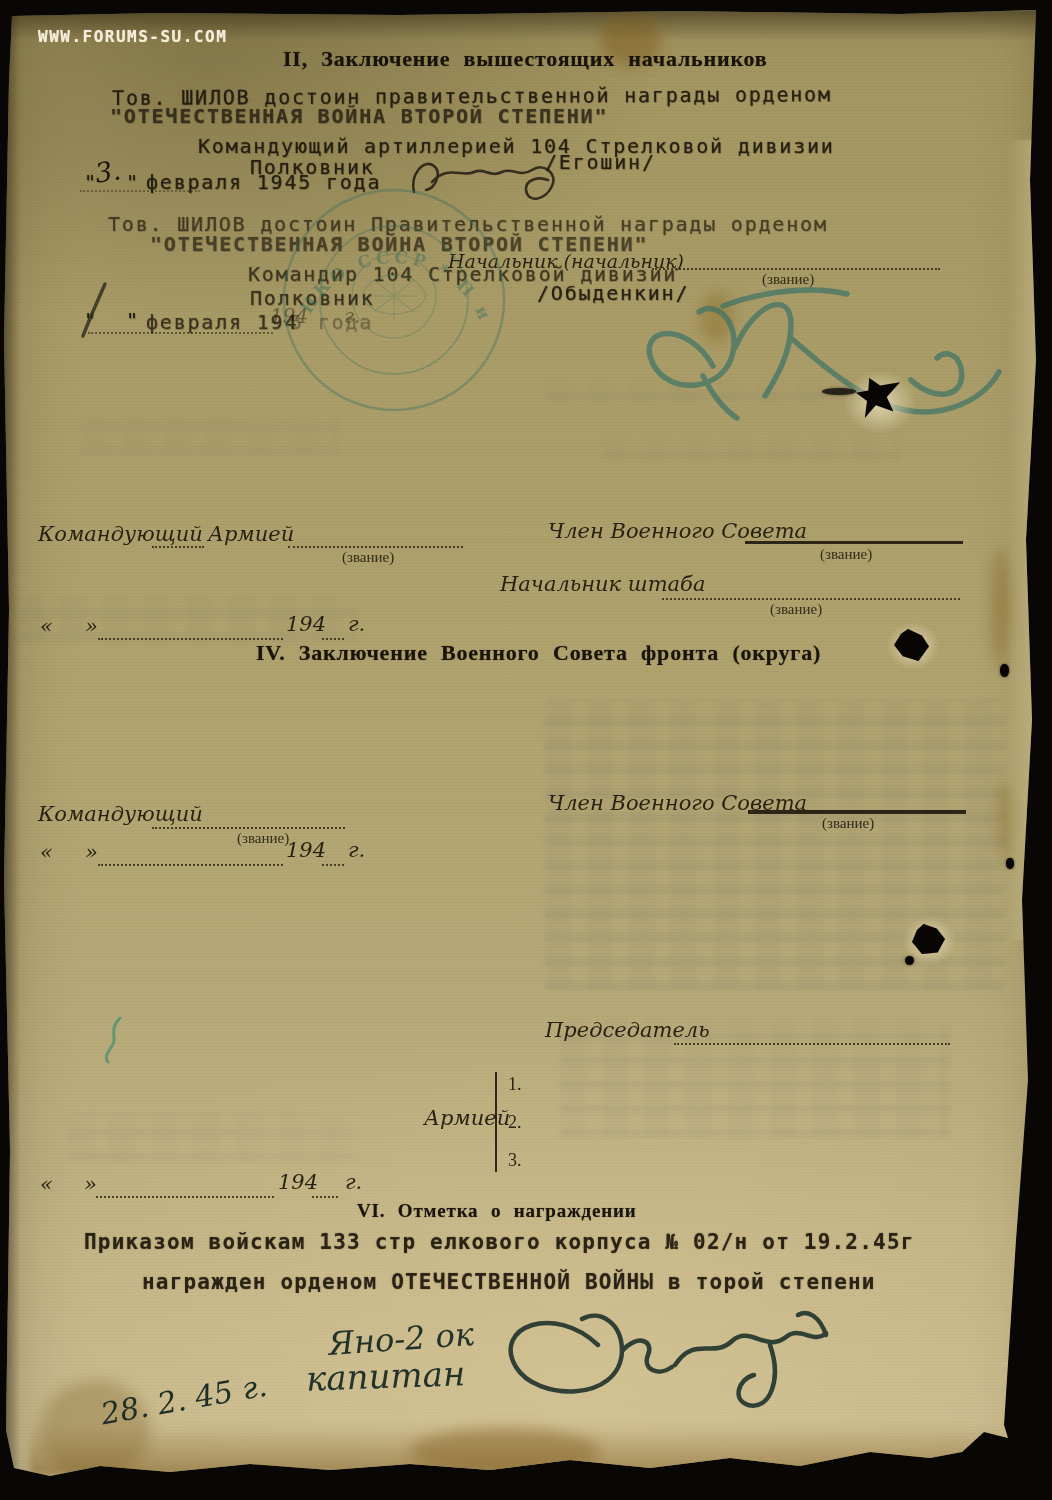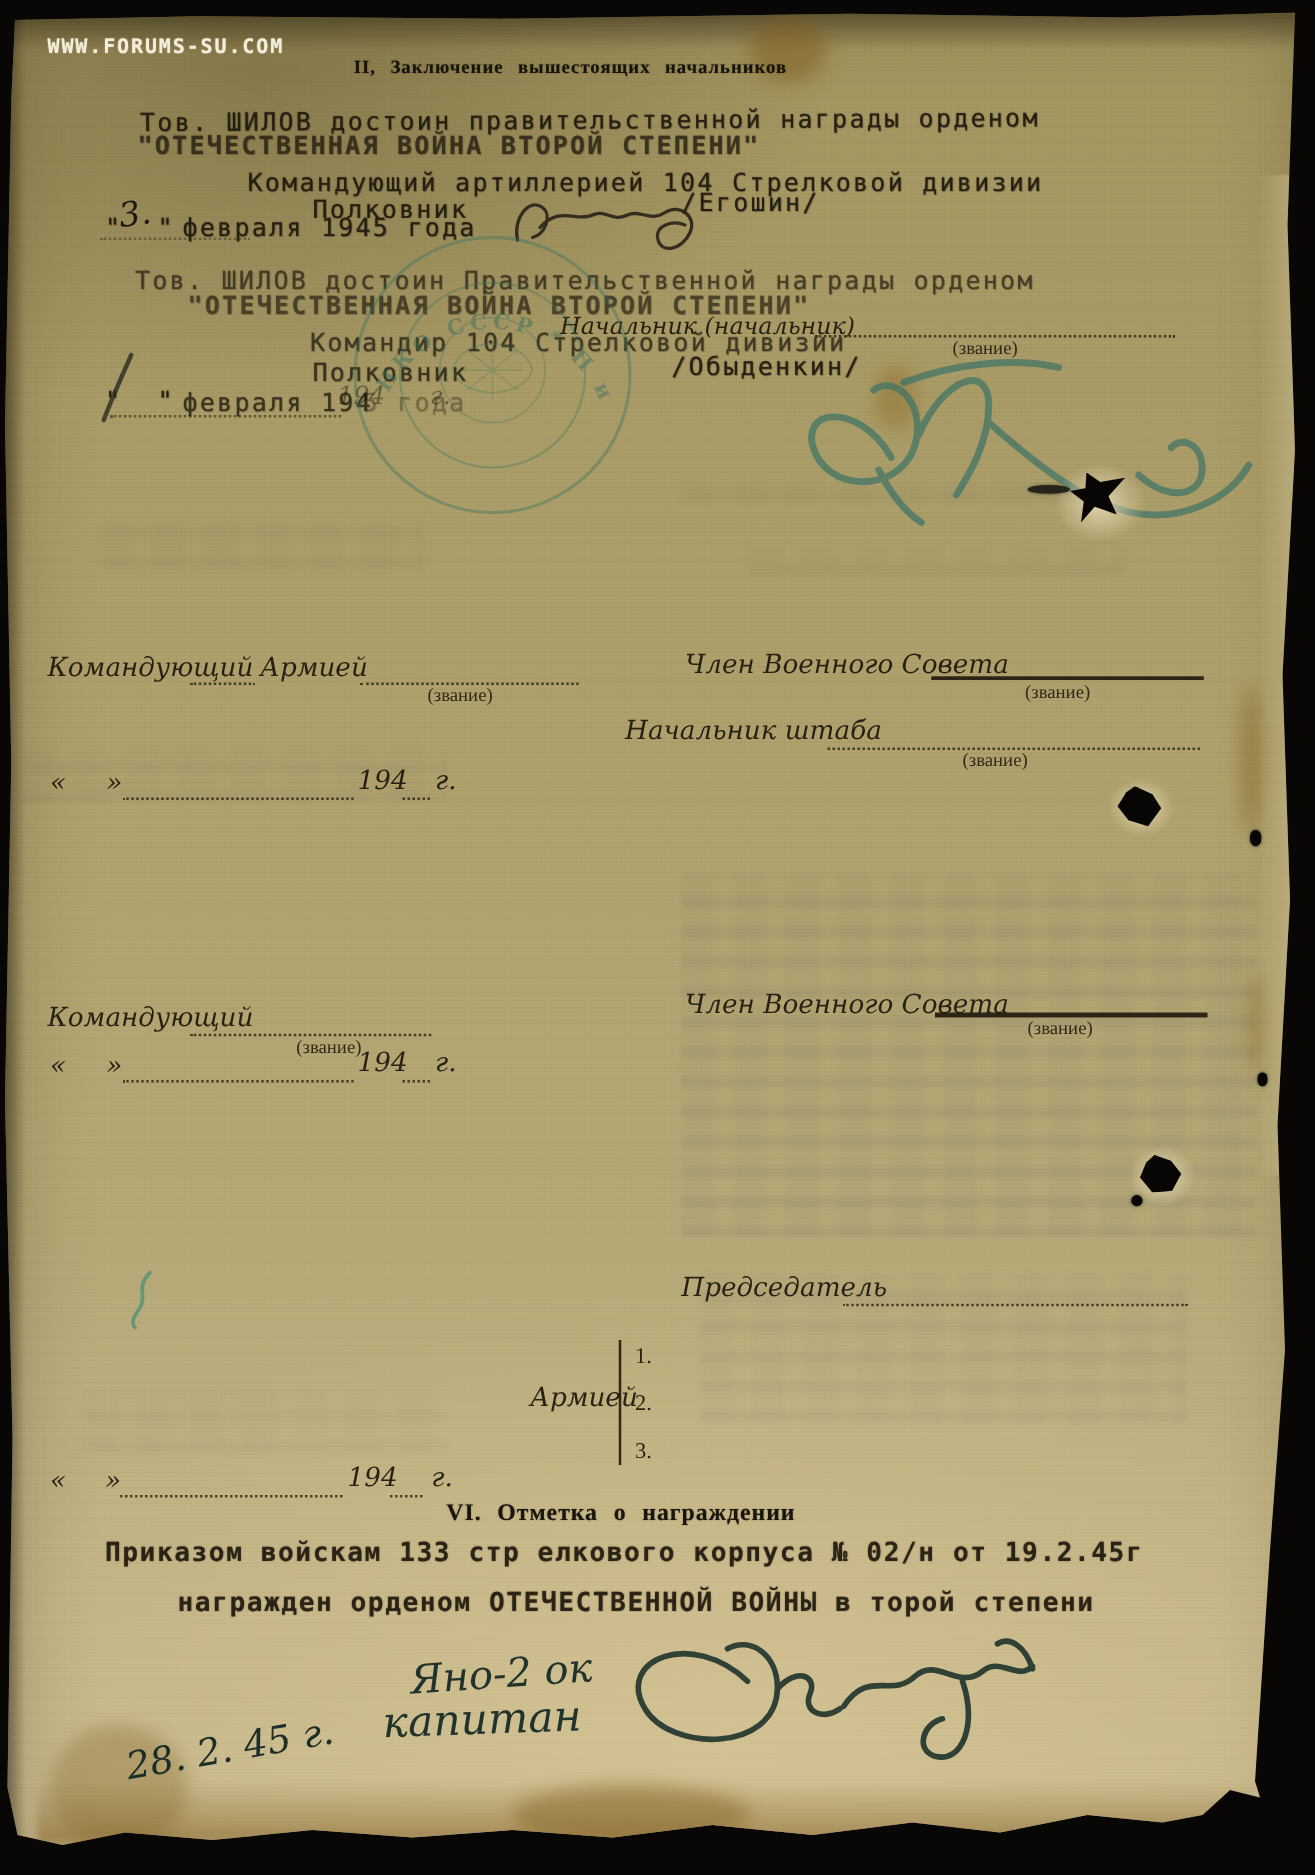--- a/index.html
+++ b/index.html
@@ -21,21 +21,21 @@
       870px 1452px,800px 1466px,730px 1458px,650px 1468px,570px 1460px,490px 1470px,
       410px 1464px,330px 1470px,250px 1464px,170px 1472px,100px 1466px,50px 1476px,
       14px 1468px,6px 1430px,10px 1150px,4px 880px,9px 610px,4px 340px,9px 80px);}
   
   .tw{font-family:"DejaVu Sans Mono",monospace;font-size:20px;letter-spacing:1.8px;
       color:rgba(32,26,14,.88);white-space:nowrap;
       text-shadow:0 0 1px rgba(32,26,14,.6),0.7px 0.7px 0 rgba(32,26,14,.28);}
   .twb{font-weight:bold;}
   .tw2{font-family:"DejaVu Sans Mono",monospace;font-size:21px;letter-spacing:1.2px;font-weight:bold;
       color:rgba(30,24,12,.85);white-space:nowrap;text-shadow:0 0 1.2px rgba(30,24,12,.55);}
-  .prh{font-family:"Liberation Serif",serif;font-weight:bold;font-size:15px;letter-spacing:.8px;
+  .prh{font-family:"Liberation Serif",serif;font-weight:bold;font-size:22px;letter-spacing:.8px;
       word-spacing:7px;color:rgba(18,14,6,.92);white-space:nowrap;
       text-shadow:0 0 1px rgba(18,14,6,.5);}
   .lbl{font-family:"DejaVu Serif",serif;font-style:italic;font-size:21px;color:rgba(24,19,8,.9);
       white-space:nowrap;}
   .zv{font-family:"Liberation Serif",serif;font-size:15px;color:rgba(24,19,8,.85);white-space:nowrap;}
   .dot{border-bottom:2px dotted rgba(28,22,9,.72);height:0;}
   .sol{background:rgba(22,17,7,.85);}
   .hand{font-family:"DejaVu Serif",serif;font-style:italic;color:#22332c;white-space:nowrap;}
   .ghost{pointer-events:none;background:
       repeating-linear-gradient(0deg, rgba(72,76,94,.14) 0 9px, rgba(72,76,94,0) 9px 24px),
@@ -151,20 +151,21 @@
     <div class="abs lbl" style="left:500px;top:572px;">Начальник штаба</div>
     <div class="abs dot" style="left:662px;top:598px;width:298px;"></div>
     <div class="abs zv" style="left:770px;top:601px;">(звание)</div>
     <div class="abs lbl" style="left:40px;top:614px;">«</div>
     <div class="abs lbl" style="left:85px;top:614px;">»</div>
     <div class="abs dot" style="left:98px;top:638px;width:185px;"></div>
     <div class="abs lbl" style="left:286px;top:612px;">194</div>
     <div class="abs dot" style="left:322px;top:638px;width:22px;"></div>
     <div class="abs lbl" style="left:348px;top:612px;">г.</div>
 
+    <div class="abs prh" style="left:256px;top:640px;">IV. Заключение Военного Совета фронта (округа)</div>
     <div class="abs lbl" style="left:38px;top:802px;">Командующий</div>
     <div class="abs dot" style="left:152px;top:827px;width:193px;"></div>
     <div class="abs zv" style="left:237px;top:830px;">(звание)</div>
     <div class="abs lbl" style="left:548px;top:791px;">Член Военного Совета</div>
     <div class="abs sol" style="left:748px;top:810px;width:218px;height:3.5px;"></div>
     <div class="abs zv" style="left:822px;top:815px;">(звание)</div>
     <div class="abs lbl" style="left:40px;top:840px;">«</div>
     <div class="abs lbl" style="left:85px;top:840px;">»</div>
     <div class="abs dot" style="left:98px;top:864px;width:185px;"></div>
     <div class="abs lbl" style="left:286px;top:838px;">194</div>

